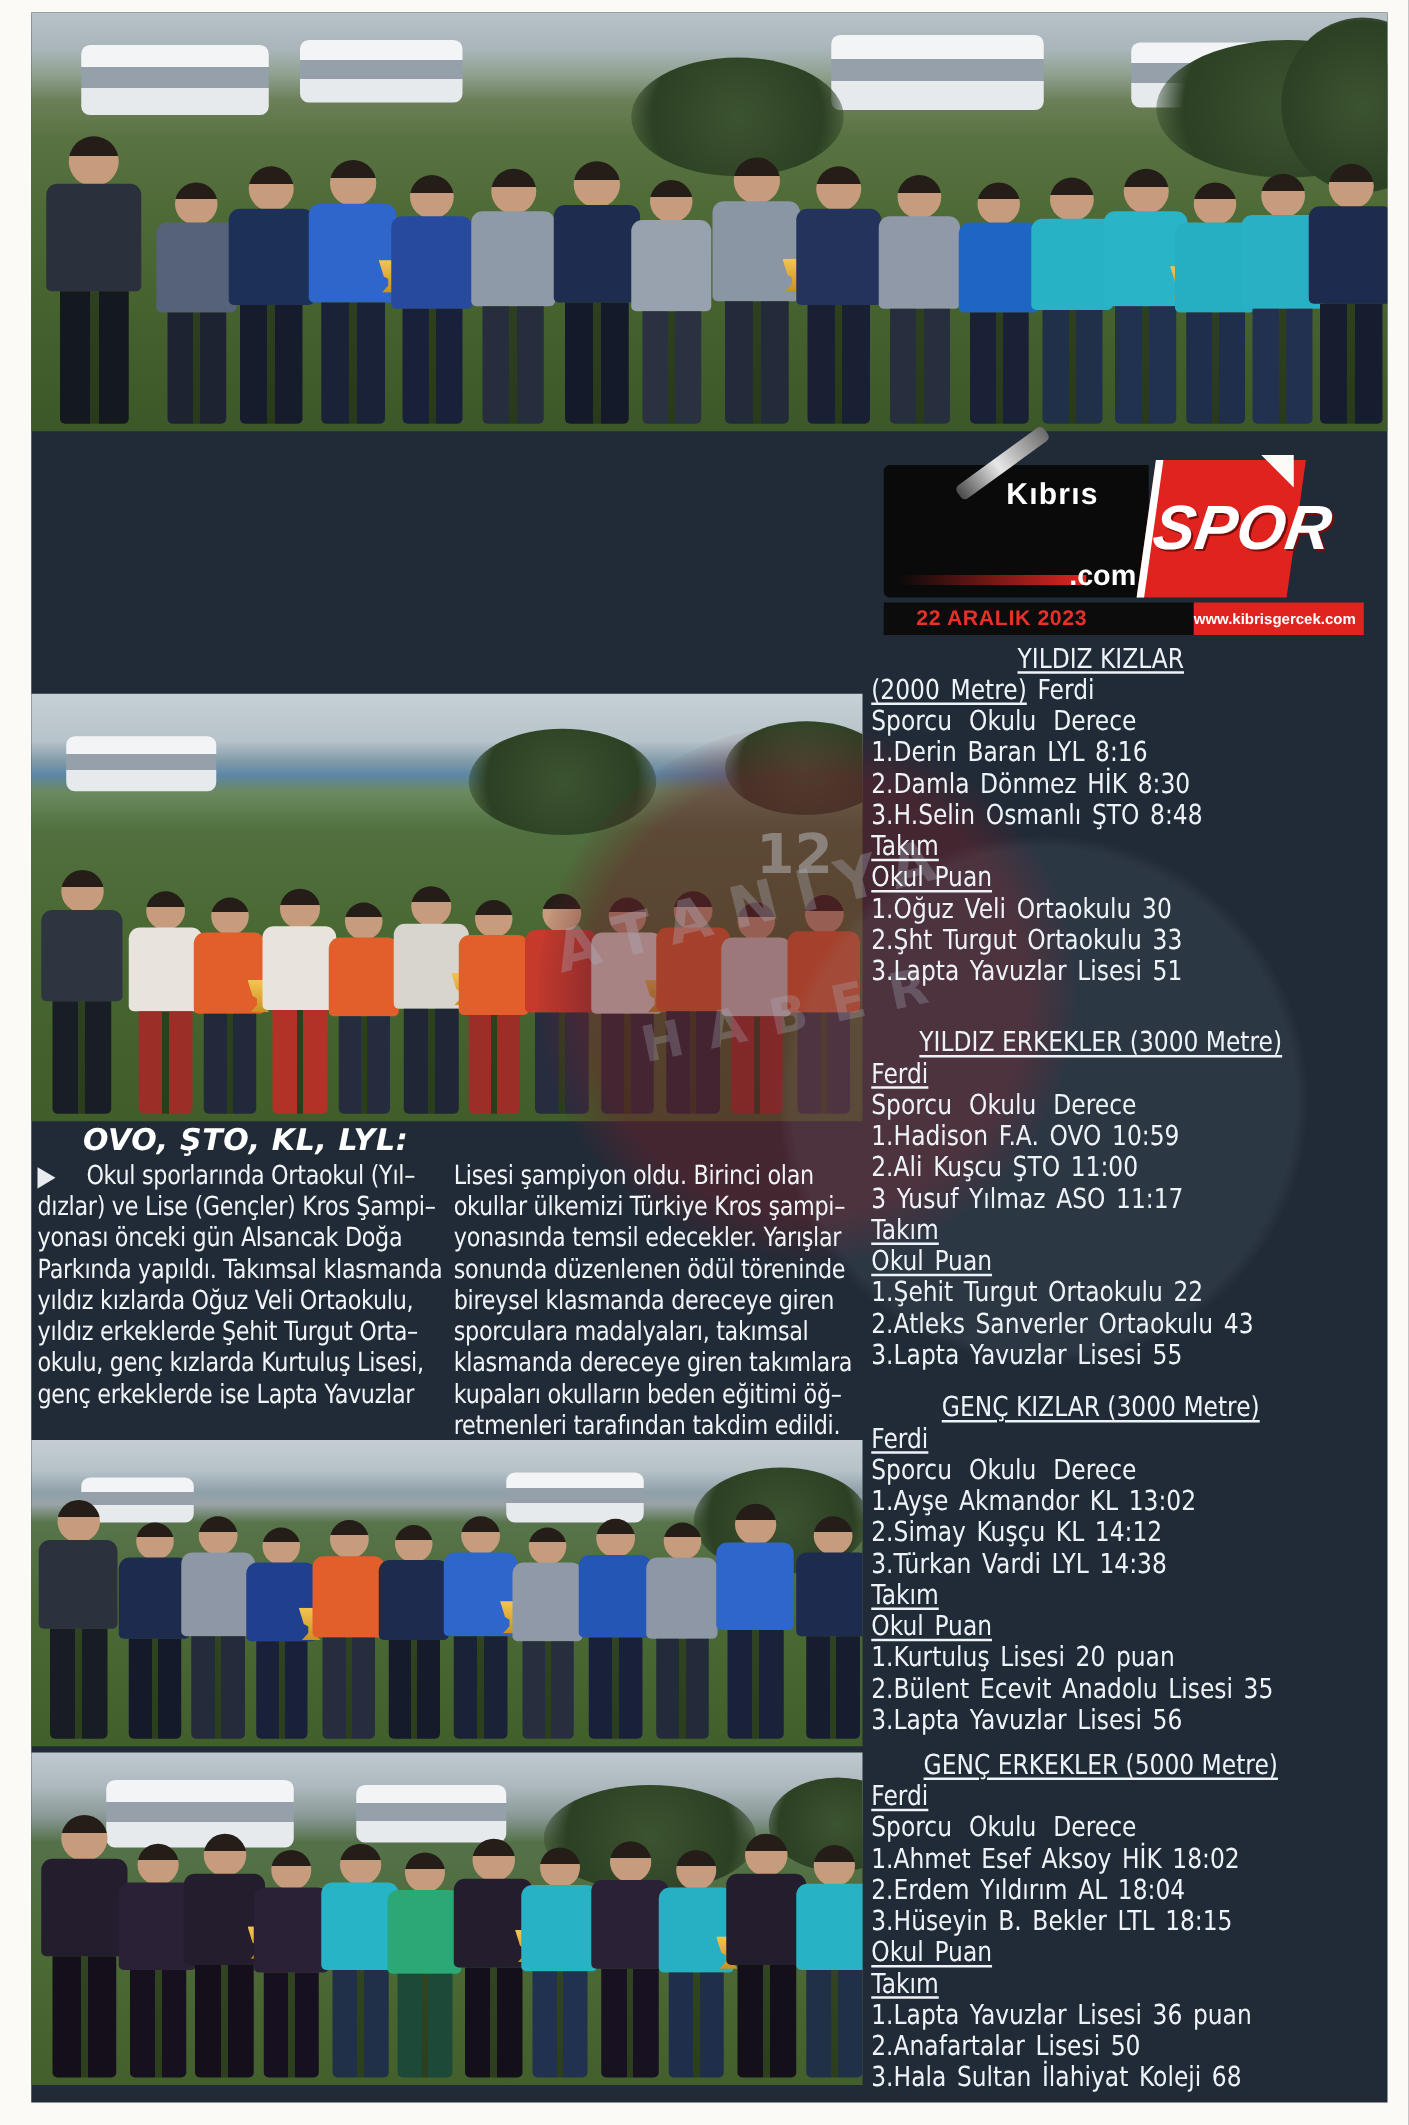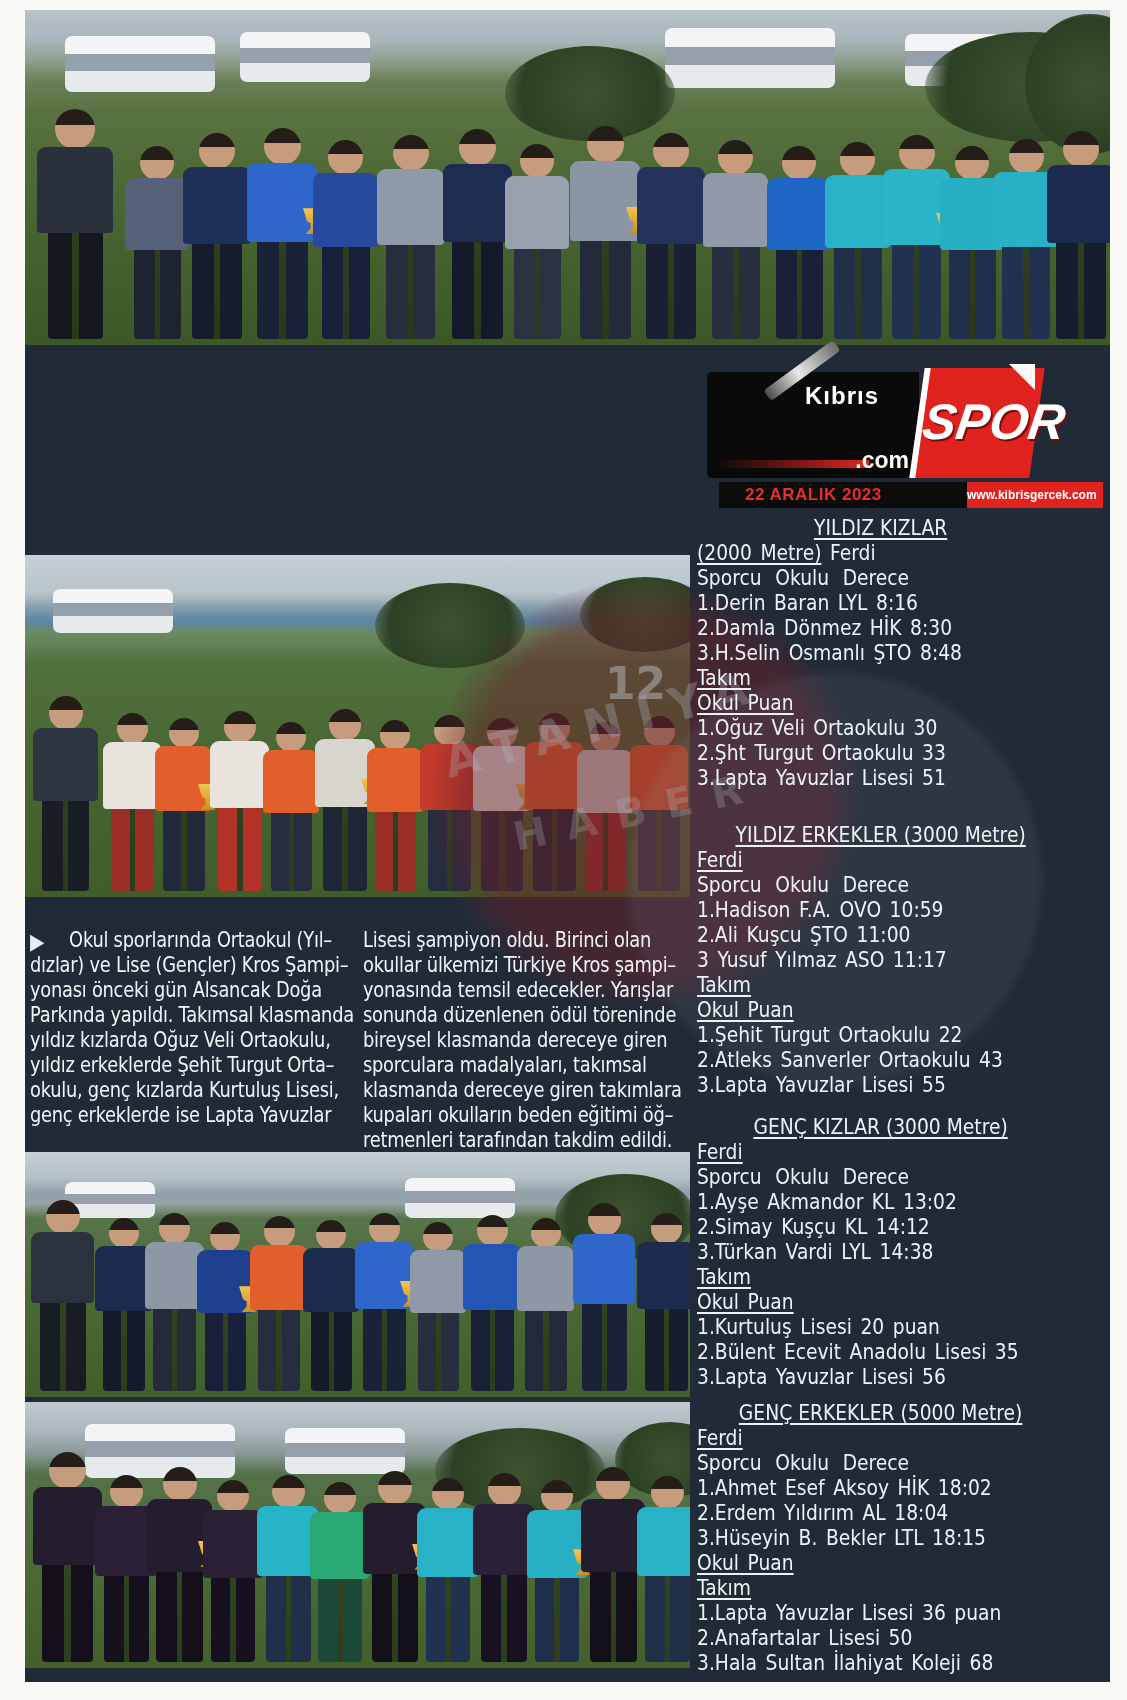--- a/index.html
+++ b/index.html
@@ -54,21 +54,21 @@
     background:radial-gradient(circle at 35% 32%,#f0372e,#b31016);margin-right:1px;vertical-align:-11px;
     border:2px solid #1a1a1a;}
   .redbar{position:absolute;left:12px;bottom:10px;width:150px;height:8px;background:linear-gradient(90deg,rgba(224,37,32,0),#e02520);}
   .gcom{position:absolute;right:10px;bottom:4px;color:#fff;font-size:23px;font-weight:bold;}
   .logo-red{position:absolute;left:220px;top:6px;width:114px;height:110px;background:#e0231f;
     transform:skewX(-8deg);border-left:6px solid #fff;}
   .logo-red span{display:block;color:#fff;font-style:italic;font-weight:bold;font-size:50px;line-height:108px;
     text-align:center;text-shadow:2px 2px 0 #7a0c0a;}
   .curl{position:absolute;right:2px;top:2px;width:0;height:0;border-style:solid;border-width:0 26px 26px 0;
     border-color:transparent #fbfaf7 transparent transparent;}
-  .strip{position:absolute;left:10px;top:120px;width:326px;height:26px;display:flex;margin-left:12px;}
+  .strip{position:absolute;left:10px;top:120px;width:326px;height:26px;display:flex;}
   .strip-date{flex:0 0 222px;background:#0c0c0c;color:#e8302a;font-weight:bold;font-size:17px;line-height:26px;padding-left:26px;letter-spacing:0.5px;}
   .strip-web{flex:1;background:#e0231f;color:#fff;font-size:12px;font-weight:bold;line-height:26px;text-align:right;padding-right:6px;}
 
   
   .results{position:absolute;left:0;top:0;width:100%;height:100%;z-index:3;}
   .rsec{position:absolute;left:672px;width:432px;transform:scaleX(0.85);transform-origin:left top;
     color:#eef3f7;font-size:22px;line-height:25px;white-space:nowrap;}
   .r-head{text-align:center;}
   .r-row{word-spacing:3px;}
   .cols{word-spacing:9px;}
@@ -463,20 +463,21 @@
         <div class="r-row">2.Erdem Yıldırım AL 18:04</div>
         <div class="r-row">3.Hüseyin B. Bekler LTL 18:15</div>
         <div class="r-row"><span class="u">Okul Puan</span></div>
         <div class="r-row"><span class="u">Takım</span></div>
         <div class="r-row">1.Lapta Yavuzlar Lisesi 36 puan</div>
         <div class="r-row">2.Anafartalar Lisesi 50</div>
         <div class="r-row">3.Hala Sultan İlahiyat Koleji 68</div>
       </div>
     </div>
 
+  <div class="kicker">OVO, ŞTO, KL, LYL:</div>
   <div class="bodycol col1">
       <div class="b-line"><span class="arrow">▶</span><span style="padding-left: 46px;">Okul sporlarında Ortaokul (Yıl–</span></div>
       <div class="b-line">dızlar) ve Lise (Gençler) Kros Şampi–</div>
       <div class="b-line">yonası önceki gün Alsancak Doğa</div>
       <div class="b-line">Parkında yapıldı. Takımsal klasmanda</div>
       <div class="b-line">yıldız kızlarda Oğuz Veli Ortaokulu,</div>
       <div class="b-line">yıldız erkeklerde Şehit Turgut Orta–</div>
       <div class="b-line">okulu, genç kızlarda Kurtuluş Lisesi,</div>
       <div class="b-line">genç erkeklerde ise Lapta Yavuzlar</div>
     </div>

